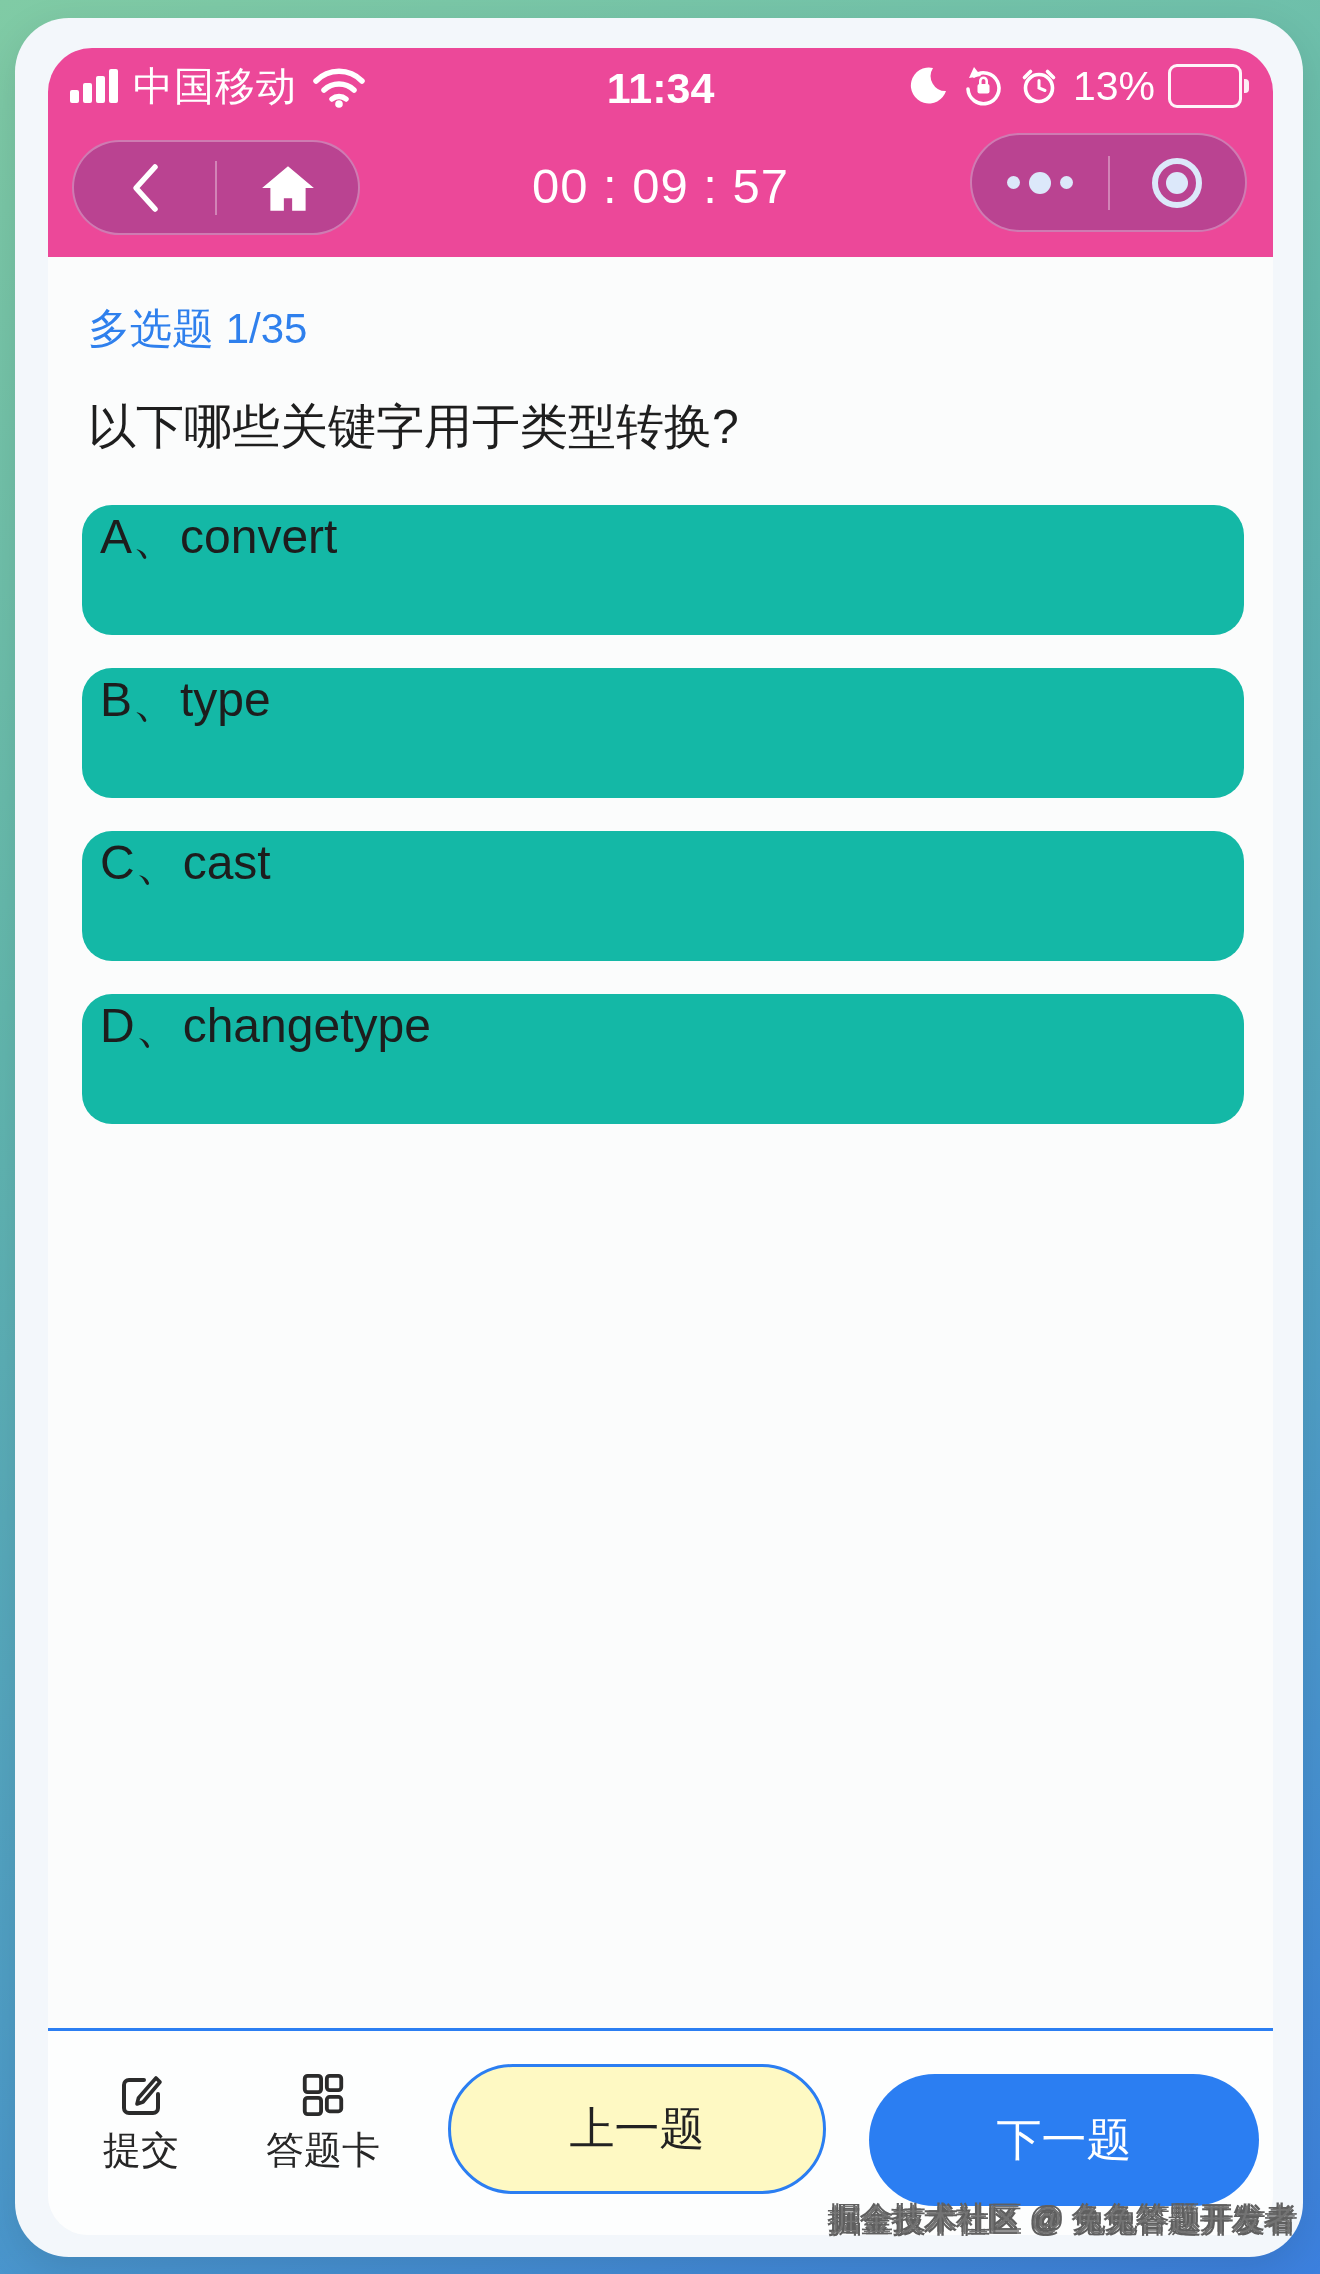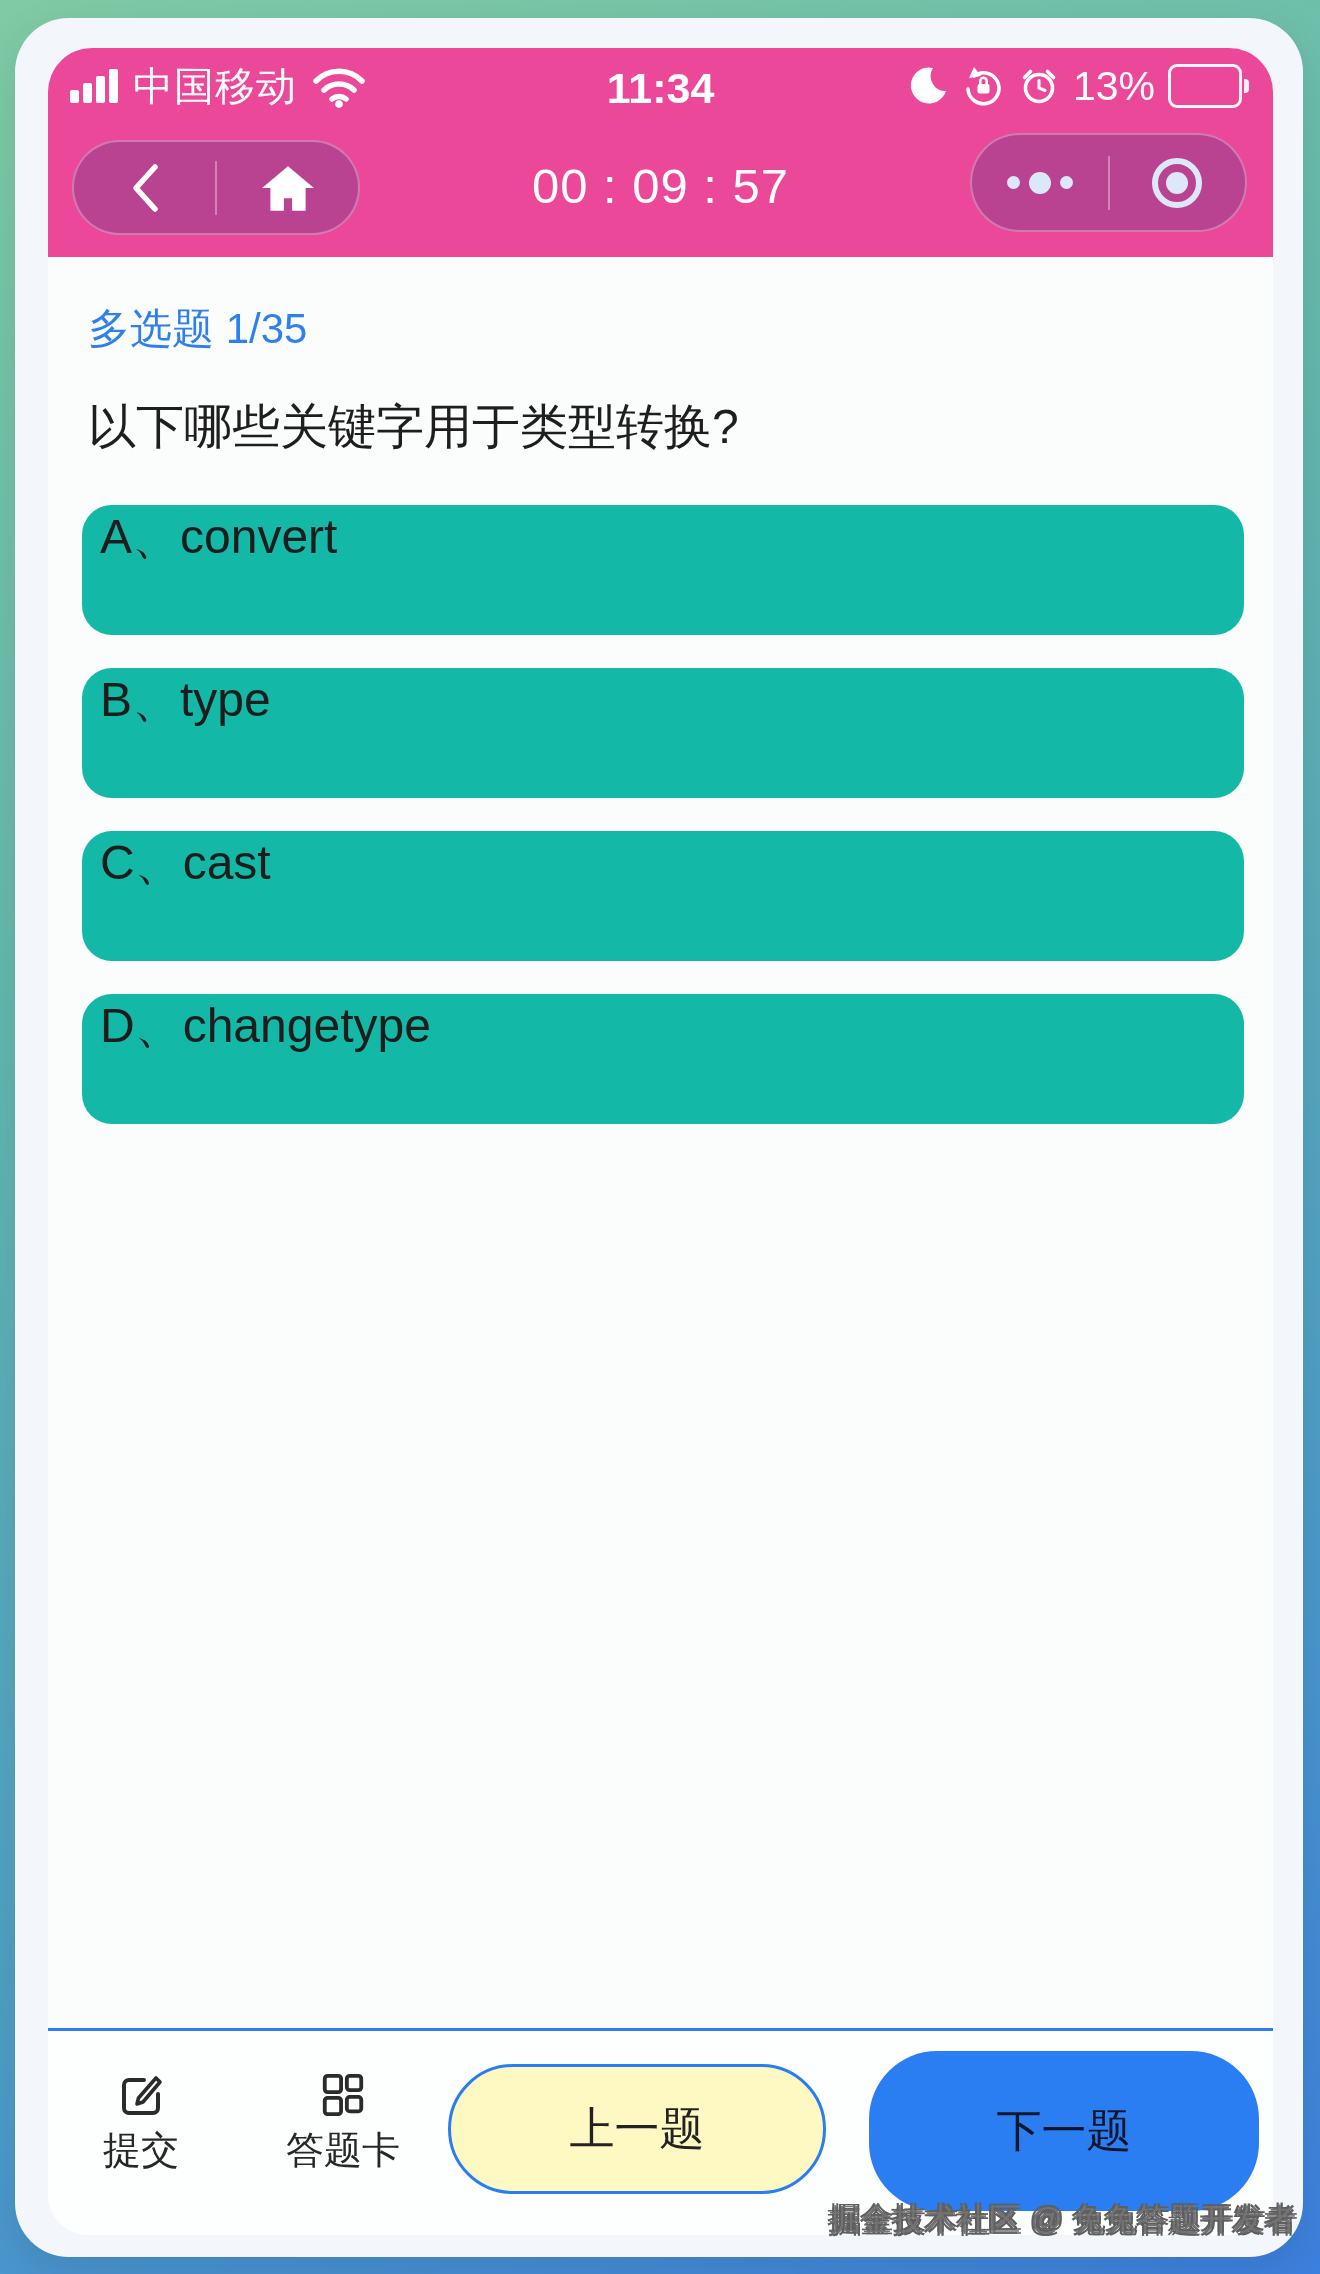--- a/index.html
+++ b/index.html
@@ -72,28 +72,28 @@
     font-size:48px; color:#1d1d1d; cursor:pointer;
   }
   
   .bottom-bar {
     position:absolute; left:0; bottom:0; width:100%; height:207px;
     border-top:3px solid #2b7ef2; box-sizing:border-box; background:#fdfefe;
     border-radius:0 0 40px 40px;
   }
   .tool { position:absolute; top:40px; width:150px; text-align:center; cursor:pointer; }
   .tool-submit { left:18px; }
-  .tool-card { left:220px; }
+  .tool-card { left:200px; }
   .tool-label { display:block; margin-top:6px; font-size:38px; color:#272727; }
   .btn {
     position:absolute; display:flex; align-items:center; justify-content:center;
     border-radius:68px; font-size:45px; cursor:pointer; box-sizing:border-box;
   }
   .btn-prev { left:400px; top:33px; width:378px; height:130px; background:#fef9c3; border:3px solid #2b7ef2; color:#222; }
-  .btn-next { left:821px; top:20px; width:390px; height:160px; background:#2b7ef2; color:#0f172a; }
+  .btn-next { left:821px; top:43px; width:390px; height:132px; background:#2b7ef2; color:#ffffff; }
   
   .watermark {
     position:absolute; right:6px; bottom:16px; font-size:31px; color:#737373;
     text-shadow:-2px -2px 0 #5f5f5f, 2px -2px 0 #5f5f5f, -2px 2px 0 #5f5f5f, 2px 2px 0 #5f5f5f;
     letter-spacing:1px;
   }
   svg { display:block; }
 </style>
 </head>
 <body>

